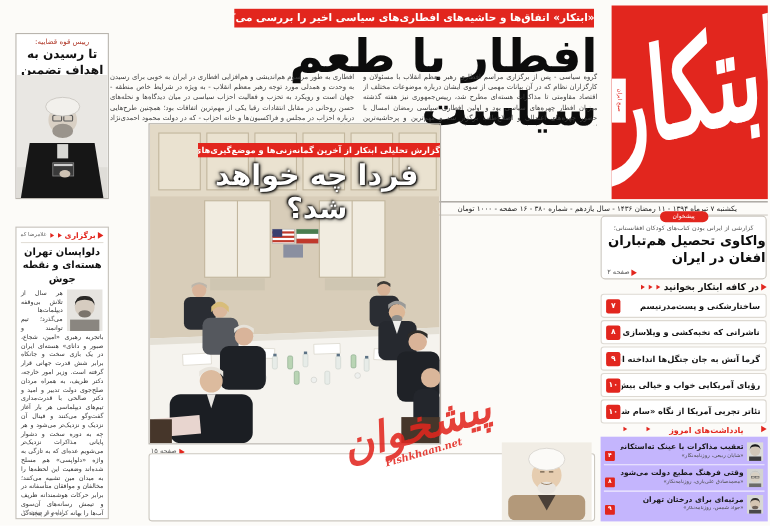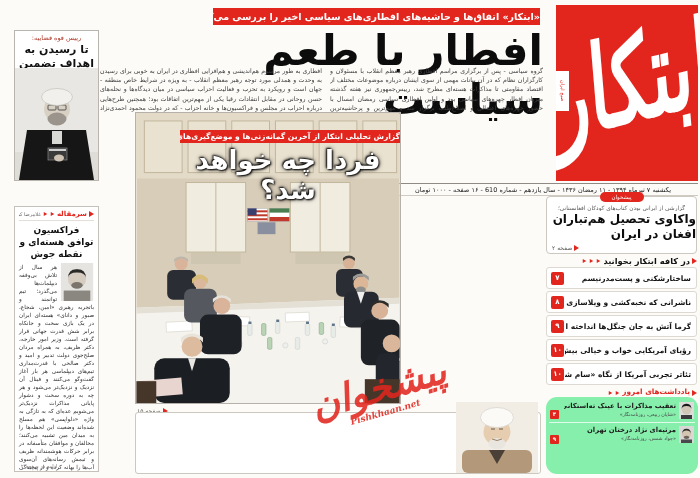--- a/index.html
+++ b/index.html
@@ -70,25 +70,25 @@
   .cafe-head { position:absolute; left:546px; top:256px; width:151px; display:flex; align-items:center; gap:2px; }
   .cafe-label { font-size:8.3px; font-weight:bold; color:#111; }
   .cafe-row { position:absolute; left:546px; width:151px; height:22px; background:#fff;
     border:1px solid #ddd9d2; border-radius:3px; }
   .cafe-num { position:absolute; left:4px; top:4px; width:13px; height:13px; background:#e2261e;
     border-radius:2px; color:#fff; font-size:7px; font-weight:bold; text-align:center; line-height:13px; }
   .cafe-title { position:absolute; right:5px; top:0; width:126px; height:22px; line-height:22px;
     font-size:7.5px; font-weight:bold; color:#151515; white-space:nowrap; overflow:hidden; }
 
   
-  .notes-head { position:absolute; left:546px; top:387px; width:151px; display:flex; align-items:flex-end;
-    justify-content:flex-start; gap:2px; }
+  .notes-head { position:absolute; left:546px; top:387px; width:151px; display:flex; align-items:flex-start;
+    justify-content:flex-start; gap:16px; }
   .notes-label { font-size:7.3px; font-weight:bold; color:#e2261e; }
-  .notes { position:absolute; left:546px; top:397px; width:152px; height:77px; background:#86efac;
-    border-radius:11px; padding:2px 3px; }
+  .notes { position:absolute; left:546px; top:397px; width:152px; height:77px; background:#c4b5fd;
+    border-radius:0; padding:2px 3px; }
   .note { position:relative; height:24px; border-bottom:1px solid rgba(255,255,255,.75); }
   .note:last-child { border-bottom:none; }
   .note-photo { position:absolute; right:1px; top:3px; width:15px; height:17px; }
   .note-title { position:absolute; right:19px; top:3px; width:112px; font-size:6.8px; font-weight:bold;
     color:#1a1a1a; text-align:right; white-space:nowrap; overflow:hidden; }
   .note-by { position:absolute; right:19px; top:13px; width:112px; font-size:4.8px; color:#4c4c4c;
     text-align:right; white-space:nowrap; overflow:hidden; }
   .note-num { position:absolute; left:1px; bottom:3px; width:9px; height:9px; background:#e2261e;
     border-radius:1px; color:#fff; font-size:5.5px; font-weight:bold; text-align:center; line-height:9px; }
 
@@ -110,21 +110,21 @@
 </style>
 </head>
 <body>
 
 <div class="page">
 
   <div class="logo">
     <div class="logo-script">ابتکار</div>
     <div class="logo-tag">صبح ایران</div>
   </div>
-  <div class="dateline">یکشنبه ۷ تیرماه ۱۳۹۴ - ۱۱ رمضان ۱۴۳۶ - سال یازدهم - شماره 610 - ۱۶ صفحه - ۱۰۰۰ تومان</div>
+  <div class="dateline">یکشنبه ۷ تیرماه ۱۳۹۴ - ۱۱ رمضان ۱۴۳۶ - سال یازدهم - شماره ۳۸۰ - ۱۶ صفحه - ۱۰۰۰ تومان</div>
 
   <div class="banner">«ابتکار» اتفاق‌ها و حاشیه‌های افطاری‌های سیاسی اخیر را بررسی می‌کند:</div>
   <div class="main-headline">افطار با طعم سیاست</div>
   <div class="lead-col right">گروه سیاسی - پس از برگزاری مراسم افطاری رهبر معظم انقلاب با مسئولان و کارگزاران نظام که در آن بیانات مهمی از سوی ایشان درباره موضوعات مختلف از اقتصاد مقاومتی تا مذاکرات هسته‌ای مطرح شد، رییس‌جمهوری نیز هفته گذشته میزبان افطار چهره‌های سیاسی بود و اولین افطاری سیاسی رمضان امسال با حضور چهره‌های اعتدالی و اصلاح‌طلب برگزار شد و مهم‌ترین و پرحاشیه‌ترین افطاری سیاسی رمضان از سوی جمعی از روحانیون بود.</div>
   <div class="lead-col left">افطاری به طور مرسوم هم‌اندیشی و هم‌افزایی افطاری در ایران به خوبی برای رسیدن به وحدت و همدلی مورد توجه رهبر معظم انقلاب - به ویژه در شرایط خاص منطقه - جهان است و رویکرد به تحزب و فعالیت احزاب سیاسی در میان دیدگاه‌ها و نحله‌های حسن روحانی در مقابل انتقادات رقبا یکی از مهم‌ترین اتفاقات بود؛ همچنین طرح‌هایی درباره احزاب در مجلس و فراکسیون‌ها و خانه احزاب - که در دولت محمود احمدی‌نژاد تعطیل و حتی مصادره شده بود - رسید.</div>
 
   <div class="jud">
     <div class="jud-kicker">رییس قوه قضاییه:</div>
     <div class="jud-headline">تا رسیدن به اهداف تضمین شده فاصله بودن</div>
     <svg class="jud-photo" viewBox="0 0 83 112">
@@ -139,26 +139,26 @@
       <ellipse cx="42" cy="51" rx="9.5" ry="6.5" fill="#9a948c"></ellipse>
       <rect x="33" y="37" width="8" height="5" rx="1" fill="none" stroke="#555" stroke-width="1"></rect>
       <rect x="43" y="37" width="8" height="5" rx="1" fill="none" stroke="#555" stroke-width="1"></rect>
       <ellipse cx="42" cy="29" rx="15.5" ry="8.5" fill="#f2f0ec" stroke="#c9c6c0" stroke-width="0.8"></ellipse>
     </svg>
   </div>
 
   <div class="edi">
     <div class="edi-head">
       <span class="tri-l"></span>
-      <span class="edi-sec">سرمقاله</span>
+      <span class="edi-sec">برگزاری</span>
       <span class="tri-l tri-sm"></span>
       <span class="tri-l tri-sm"></span>
       <span class="edi-author">غلامرضا کمالی‌پناه</span>
     </div>
-    <div class="edi-title">فراکسیون توافق هسته‌ای و نقطه جوش</div>
+    <div class="edi-title">دلواپسان تهران هسته‌ای و نقطه جوش</div>
     <svg class="edi-photo" viewBox="0 0 34 40">
       <rect width="34" height="40" fill="#e6e4e0"></rect>
       <rect x="3" y="29" width="28" height="11" fill="#8a8680"></rect>
       <circle cx="17" cy="17" r="9.5" fill="#d6ccc0"></circle>
       <path d="M7.5 16 Q8 6 17 6.5 Q26 6 26.5 16 Q26 10 17 10 Q8 10 7.5 16 Z" fill="#2b2a28"></path>
       <path d="M8 15 Q8 7 17 7 Q26 7 26 15 L26 12 Q22 8.5 17 8.5 Q12 8.5 8 12 Z" fill="#2b2a28"></path>
       <ellipse cx="17" cy="23.5" rx="6" ry="3.5" fill="#7b746c"></ellipse>
     </svg>
     <div class="edi-body">هر سال از تلاش بی‌وقفه دیپلمات‌ها می‌گذرد؛ تیم توانمند و باتجربه رهبری «امین، شجاع، صبور و دانای» هسته‌ای ایران در یک بازی سخت و جانکاه برابر شش قدرت جهانی قرار گرفته است. وزیر امور خارجه، دکتر ظریف، به همراه مردان صلح‌جوی دولت تدبیر و امید و دکتر صالحی با قدرت‌مداری تیم‌های دیپلماسی هر بار آغاز گفت‌وگو می‌کنند و فینال آن نزدیک و نزدیک‌تر می‌شود و هر چه به دوره سخت و دشوار پایانی مذاکرات نزدیک‌تر می‌شویم عده‌ای که به تازگی به واژه «دلواپسی» هم مسلح شده‌اند وضعیت این لحظه‌ها را به میدان مین تشبیه می‌کنند؛ مخالفان و موافقان متأسفانه در برابر حرکات هوشمندانه ظریف و تیمش رسانه‌های آن‌سوی آب‌ها را بهانه کرده و از پیچیدگی تحریم‌ها و ماهیت درهم‌تنیده تحریم سخن می‌گویند و هر جا کم می‌آورند دوباره بهانه‌های تازه برای فرار از بحث و جدل جدی می‌تراشند.</div>
     <div class="edi-cont">ادامه در صفحه ۲</div>
@@ -321,27 +321,40 @@
           <circle cx="7.5" cy="8" r="4.6" fill="#d2c6b8"></circle>
         <path d="M2.5 8 Q2.5 1.5 7.5 1.8 Q12.5 1.5 12.5 8 Q12.5 4 7.5 4 Q2.5 4 2.5 8 Z" fill="#19181a"></path>
         <rect x="2" y="13" width="11" height="4" fill="#3c3a3c"></rect>
       </svg>
       <div class="note-title">تعقیب مذاکرات با عینک ته‌استکانی</div>
       <div class="note-by">«شایان ربیعی، روزنامه‌نگار»</div>
       <span class="note-num">۴</span>
     </div>
     <div class="note">
       <svg class="note-photo" viewBox="0 0 15 17">
+        <rect width="15" height="17" fill="#d3d3d1"></rect>
+          <circle cx="7.5" cy="8" r="4.6" fill="#d8cfc2"></circle>
+        <path d="M3 6.5 Q4 2.5 7.5 2.7 Q11 2.5 12 6.5 L12 5 Q10 2 7.5 2 Q5 2 3 5 Z" fill="#bdbcb8"></path>
+        <rect x="4" y="7" width="3" height="1.6" fill="none" stroke="#555" stroke-width="0.5"></rect>
+        <rect x="8" y="7" width="3" height="1.6" fill="none" stroke="#555" stroke-width="0.5"></rect>
+        <rect x="2" y="13.5" width="11" height="3.5" fill="#6b6b69"></rect>
+      </svg>
+      <div class="note-title">وقتی فرهنگ مطیع دولت می‌شود</div>
+      <div class="note-by">«محمدصادق علی‌یاری، روزنامه‌نگار»</div>
+      <span class="note-num">۸</span>
+    </div>
+    <div class="note">
+      <svg class="note-photo" viewBox="0 0 15 17">
         <rect width="15" height="17" fill="#d8d8d6"></rect>
           <circle cx="7.5" cy="8" r="4.6" fill="#d4c5b2"></circle>
         <path d="M3 7.5 Q3.5 2.5 7.5 2.7 Q11.5 2.5 12 7.5 Q11 4.5 7.5 4.5 Q4 4.5 3 7.5 Z" fill="#33302c"></path>
         <ellipse cx="7.5" cy="11.3" rx="2.8" ry="1.6" fill="#6e6258"></ellipse>
         <rect x="2" y="13.5" width="11" height="3.5" fill="#49484a"></rect>
       </svg>
-      <div class="note-title">مرثیه‌ای نژاد درختان تهران</div>
+      <div class="note-title">مرثیه‌ای برای درختان تهران</div>
       <div class="note-by">«جواد شمس، روزنامه‌نگار»</div>
       <span class="note-num">۹</span>
     </div>
   </div>
 
   <div class="raf">
     
     
     
   </div>

